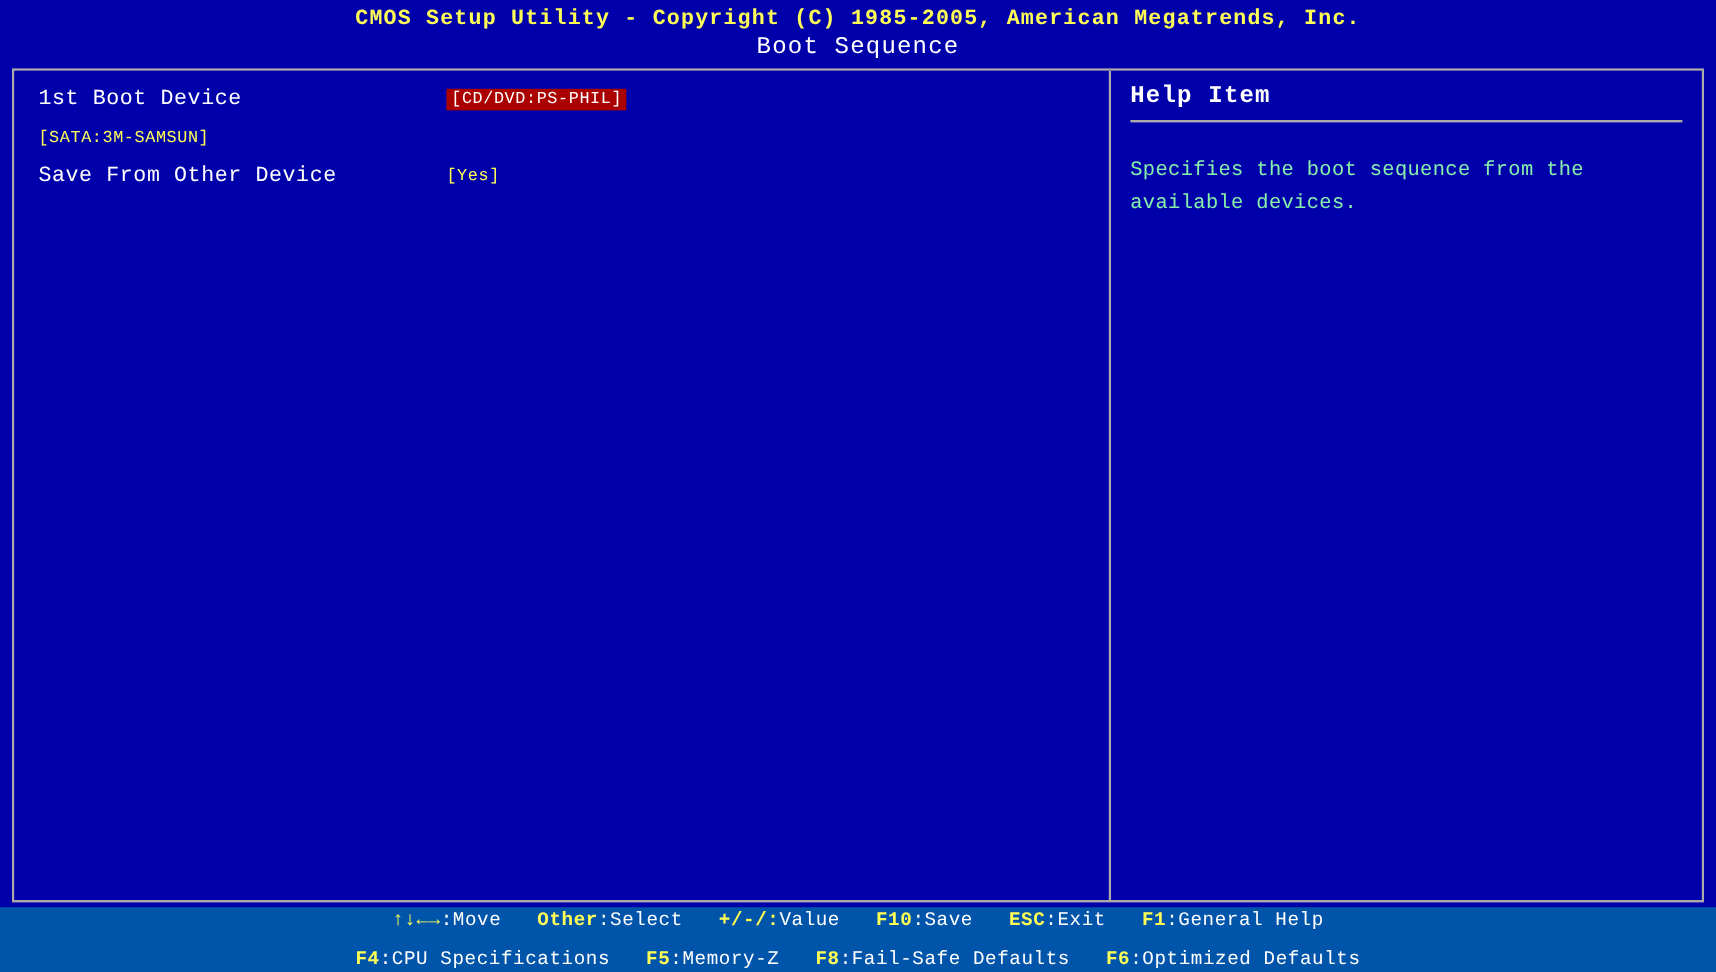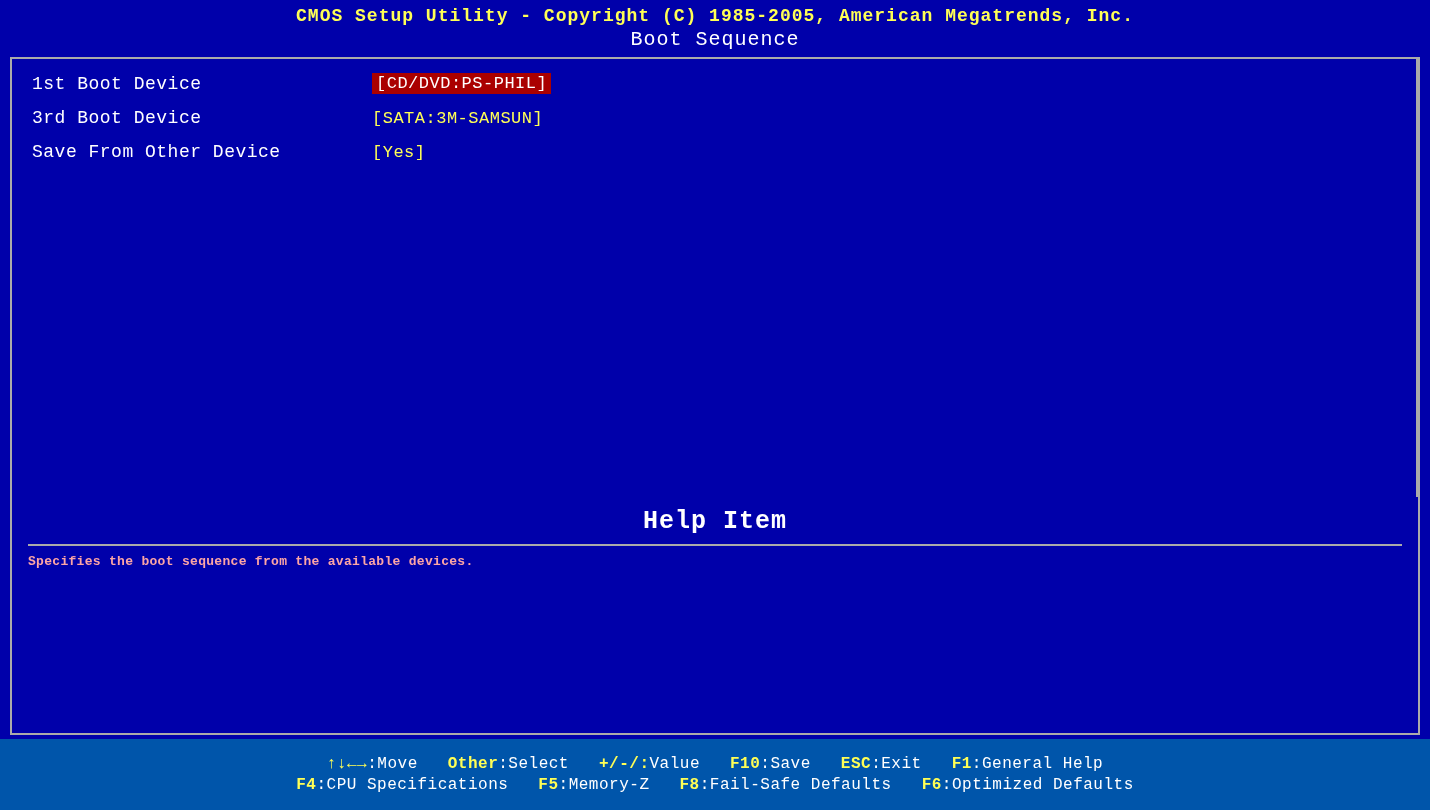--- a/index.html
+++ b/index.html
@@ -46,21 +46,21 @@
       margin-top: 2px;
       letter-spacing: 1px;
     }
 
     
     .main-content {
       flex: 1;
       border: 2px solid #AAAAAA;
       margin: 4px 10px;
       display: flex;
-      flex-direction: column;
+      flex-direction: row;
     }
 
     
     .left-panel {
       flex: 0 0 65%;
       border-right: 2px solid #AAAAAA;
       padding: 14px 20px;
       background-color: #0000AA;
     }
 
@@ -75,66 +75,65 @@
 
     .setting-label {
       flex: 0 0 340px;
       color: #FFFFFF;
       font-size: 18px;
       letter-spacing: 0.5px;
     }
 
     .setting-value {
       color: #FFFF55;
-      font-size: 17px;
+      font-size: 14px;
       letter-spacing: 0.5px;
       text-align: right;
     }
 
     .setting-value.selected {
       background-color: #AA0000;
       color: #FFFFFF;
       padding: 1px 4px;
     }
 
     
     .right-panel {
       flex: 0 0 35%;
       padding: 10px 16px;
       background-color: #0000AA;
     }
 
     .help-title {
-      text-align: center;
-      font-size: 25px;
+      text-align: left;
+      font-size: 20px;
       color: #FFFFFF;
       font-weight: bold;
       border-bottom: 2px solid #AAAAAA;
       padding-bottom: 8px;
-      margin-bottom: 6px;
+      margin-bottom: 27px;
       letter-spacing: 1px;
     }
 
     .help-text {
-      font-size: 13px;
-      color: #fca5a5;
+      font-size: 17px;
+      color: #86efac;
       line-height: 1.6;
       letter-spacing: 0.3px;
-      font-weight: bold;
     }
 
     
     .footer {
       background-color: #0055AA;
-      padding: 16px 20px;
+      padding: 2px 20px;
       font-size: 16px;
       color: #FFFFFF;
       display: flex;
       flex-direction: column;
-      gap: 3px;
+      gap: 14px;
     }
 
     .footer-line {
       display: flex;
       flex-direction: row;
       gap: 30px;
       justify-content: center;
       letter-spacing: 0.5px;
     }
 
@@ -160,21 +159,20 @@
 
   <div class="main-content">
 
     <div class="left-panel">
 
     <div class="setting-row">
           <span class="setting-label">1st Boot Device</span>
           <span class="setting-value selected">[CD/DVD:PS-PHIL]</span>
         </div>
         <div class="setting-row">
-          <span class="setting-label">3rd Boot Device</span>
           <span class="setting-value">[SATA:3M-SAMSUN]</span>
         </div>
         <div class="setting-row">
           <span class="setting-label">Save From Other Device</span>
           <span class="setting-value">[Yes]</span>
         </div>
       </div>
 
     <div class="right-panel">
       <div class="help-title">Help Item</div>

